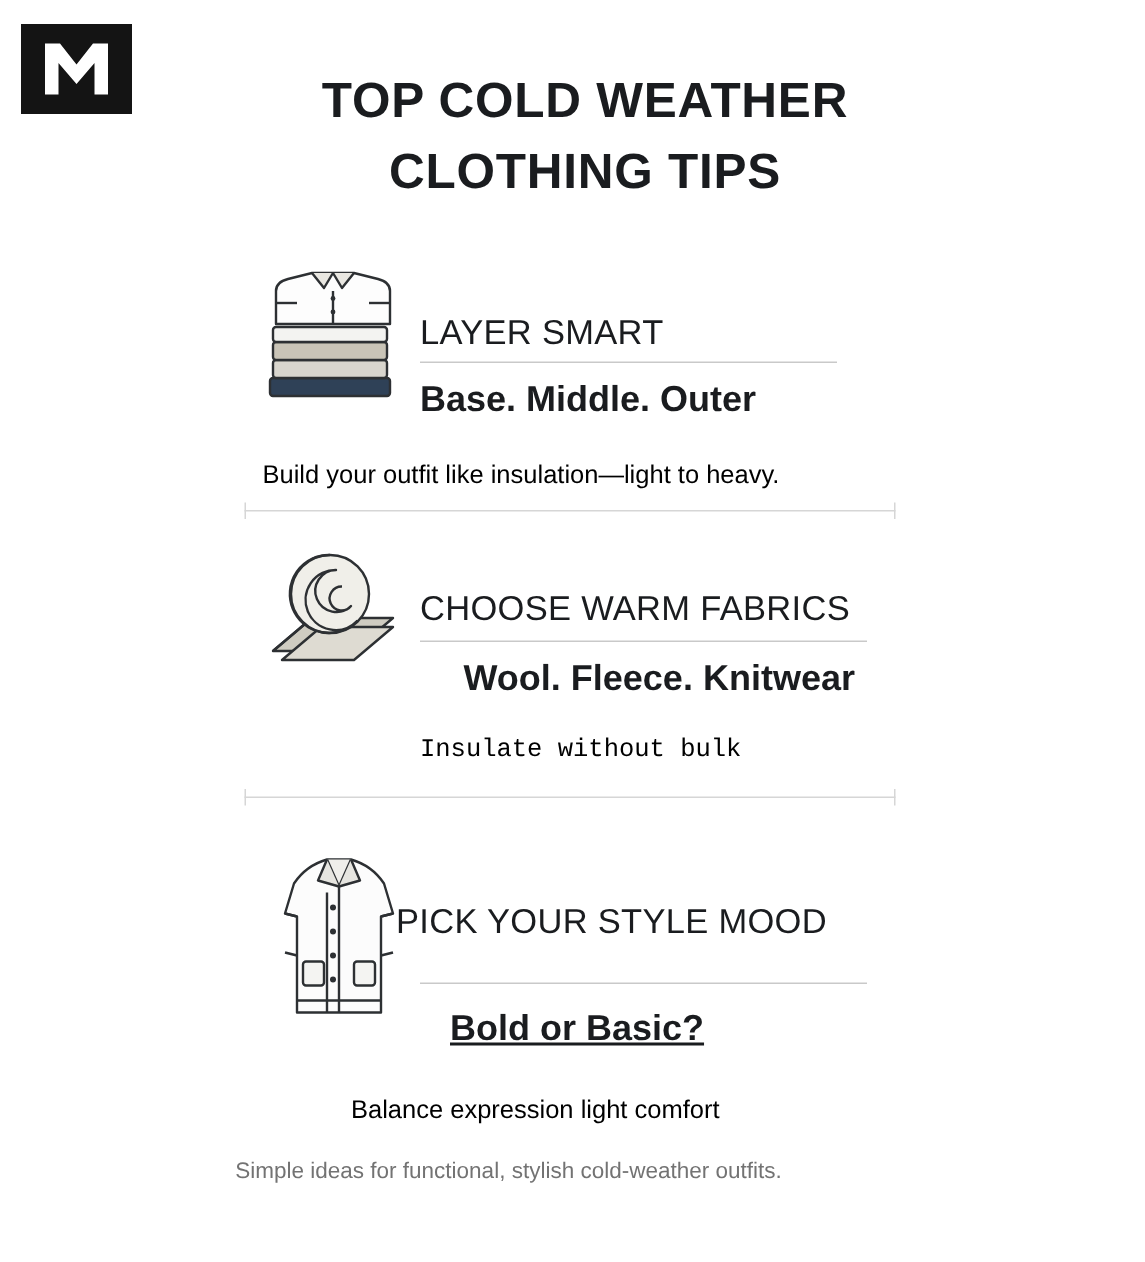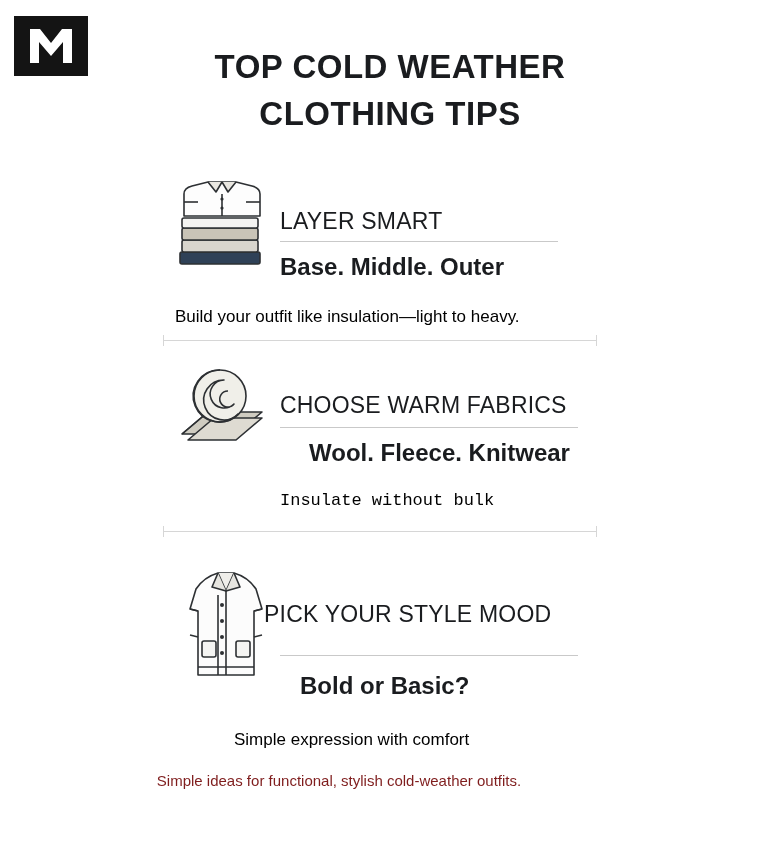--- a/index.html
+++ b/index.html
@@ -106,21 +106,21 @@
   .divider::after  { right: 0; }
 
   
   .footer {
     position: absolute;
     left: 0;
     top: 772px;
     width: 678px;
     text-align: center;
     font-size: 15px;
-    color: #7f1d1d;
+    color: #737373;
   }
 
   
   #sec1 { top: 172px; }
   #sec1 .sec-head { left: 280px; top: 36px; }
   #sec1 .rule     { left: 280px; top: 69px; width: 278px; }
   #sec1 .sec-sub  { left: 280px; top: 81px; }
   #sec1 .sec-desc { left: 175px; top: 114px; }
 
   
@@ -128,21 +128,21 @@
   #sec2 .sec-head { left: 280px; top: 32px; text-align: center; }
   #sec2 .rule     { left: 280px; top: 67px; width: 298px; }
   #sec2 .sec-sub  { left: 280px; top: 79px; margin-left: 29px; }
   #sec2 .sec-desc { left: 280px; top: 110px; font-family: Liberation Mono, monospace; }
 
   
   #sec3 { top: 565px; }
   #sec3 .sec-icon { left: 168px; top: 0; width: 116px; height: 120px; }
   #sec3 .sec-head { left: 264px; top: 36px; }
   #sec3 .rule     { left: 280px; top: 90px; width: 298px; }
-  #sec3 .sec-sub  { left: 300px; top: 107px; }
+  #sec3 .sec-sub  { left: 300px; top: 107px; text-decoration: underline; }
   #sec3 .sec-desc { left: 234px; top: 144px; }
 </style>
 </head>
 <body>
 
 <div class="logo">
   <svg width="46" height="38" viewBox="0 0 46 38" aria-hidden="true">
     <polygon points="2,36 2,2 12,2 23,16 34,2 44,2 44,36 35,36 35,15 23,29 11,15 11,36" fill="#ffffff"></polygon>
   </svg>
 </div>
@@ -233,16 +233,16 @@
         <circle cx="54" cy="40" r="2"></circle>
         <circle cx="54" cy="56" r="2"></circle>
         <circle cx="54" cy="72" r="2"></circle>
         <circle cx="54" cy="88" r="2"></circle>
       </g>
     </svg>
   </div>
   <div class="sec-head">PICK YOUR STYLE MOOD</div>
   <div class="rule"></div>
   <div class="sec-sub">Bold or Basic?</div>
-  <div class="sec-desc">Simple expression with comfort</div>
+  <div class="sec-desc">Balance expression light comfort</div>
 </div>
 
 <div class="footer">Simple ideas for functional, stylish cold-weather outfits.</div>
 
 </body></html>

